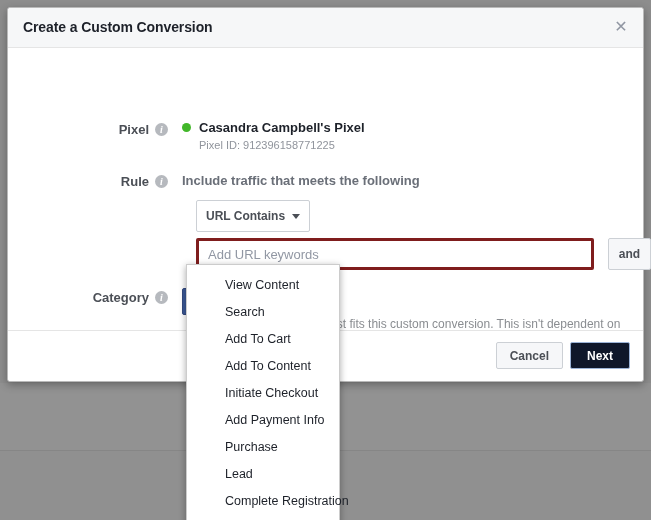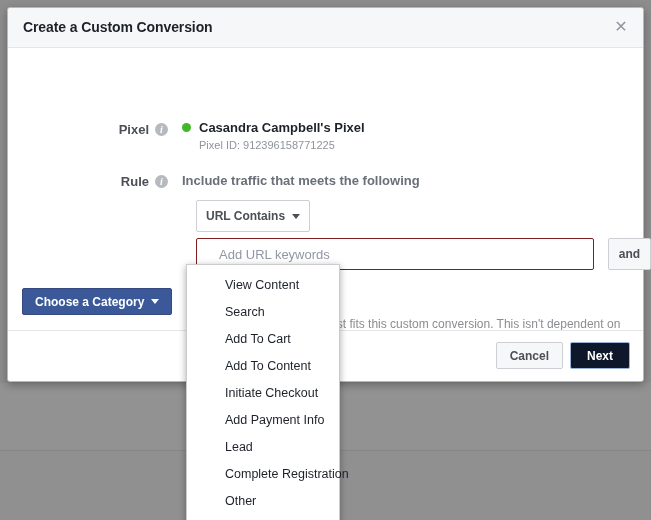--- a/index.html
+++ b/index.html
@@ -186,23 +186,23 @@
   }
   .caret-light { border-top-color: #ffffff; }
 
   .url-input-row {
     display: flex;
     margin-top: 6px;
   }
   .url-input {
     width: 398px;
     height: 32px;
-    border: 1px solid #7f1d1d;
-    border-radius: 2px;
-    padding: 0 22px;
+    border: 3px solid #7f1d1d;
+    border-radius: 2px;
+    padding: 0 9px;
     font-size: 13px;
     color: #1d2129;
     box-sizing: border-box;
     font-family: "Liberation Sans", sans-serif;
     background: #ffffff;
     outline: none;
   }
   .url-input::placeholder { color: #9197a3; }
   .and-btn {
     width: 43px;
@@ -354,20 +354,23 @@
         <span>URL Contains</span>
         <span class="caret"></span>
       </div>
       <div class="url-input-row">
         <input class="url-input" type="text" placeholder="Add URL keywords" style="">
         <button class="and-btn">and</button>
       </div>
     </div>
 
     <div class="form-row row-category">
+      <div class="row-label">
+        <span>Category</span><span class="info-icon">i</span>
+      </div>
       <div class="category-btn">
         <span>Choose a Category</span>
         <span class="caret caret-light"></span>
       </div>
     </div>
 
     <div class="category-help">Choose a category that best fits this custom conversion. This isn't dependent on your pixel and doesn't need to match any events.</div>
 
   </div>
 
@@ -380,16 +383,17 @@
 
 </div>
 
 <div class="dropdown-menu" id="category-dropdown">
     <div class="dropdown-item">View Content</div>
     <div class="dropdown-item">Search</div>
     <div class="dropdown-item">Add To Cart</div>
     <div class="dropdown-item">Add To Content</div>
     <div class="dropdown-item">Initiate Checkout</div>
     <div class="dropdown-item">Add Payment Info</div>
+    <div class="dropdown-item">Purchase</div>
     <div class="dropdown-item">Lead</div>
     <div class="dropdown-item">Complete Registration</div>
     <div class="dropdown-item">Other</div>
   </div>
 
 </body></html>

